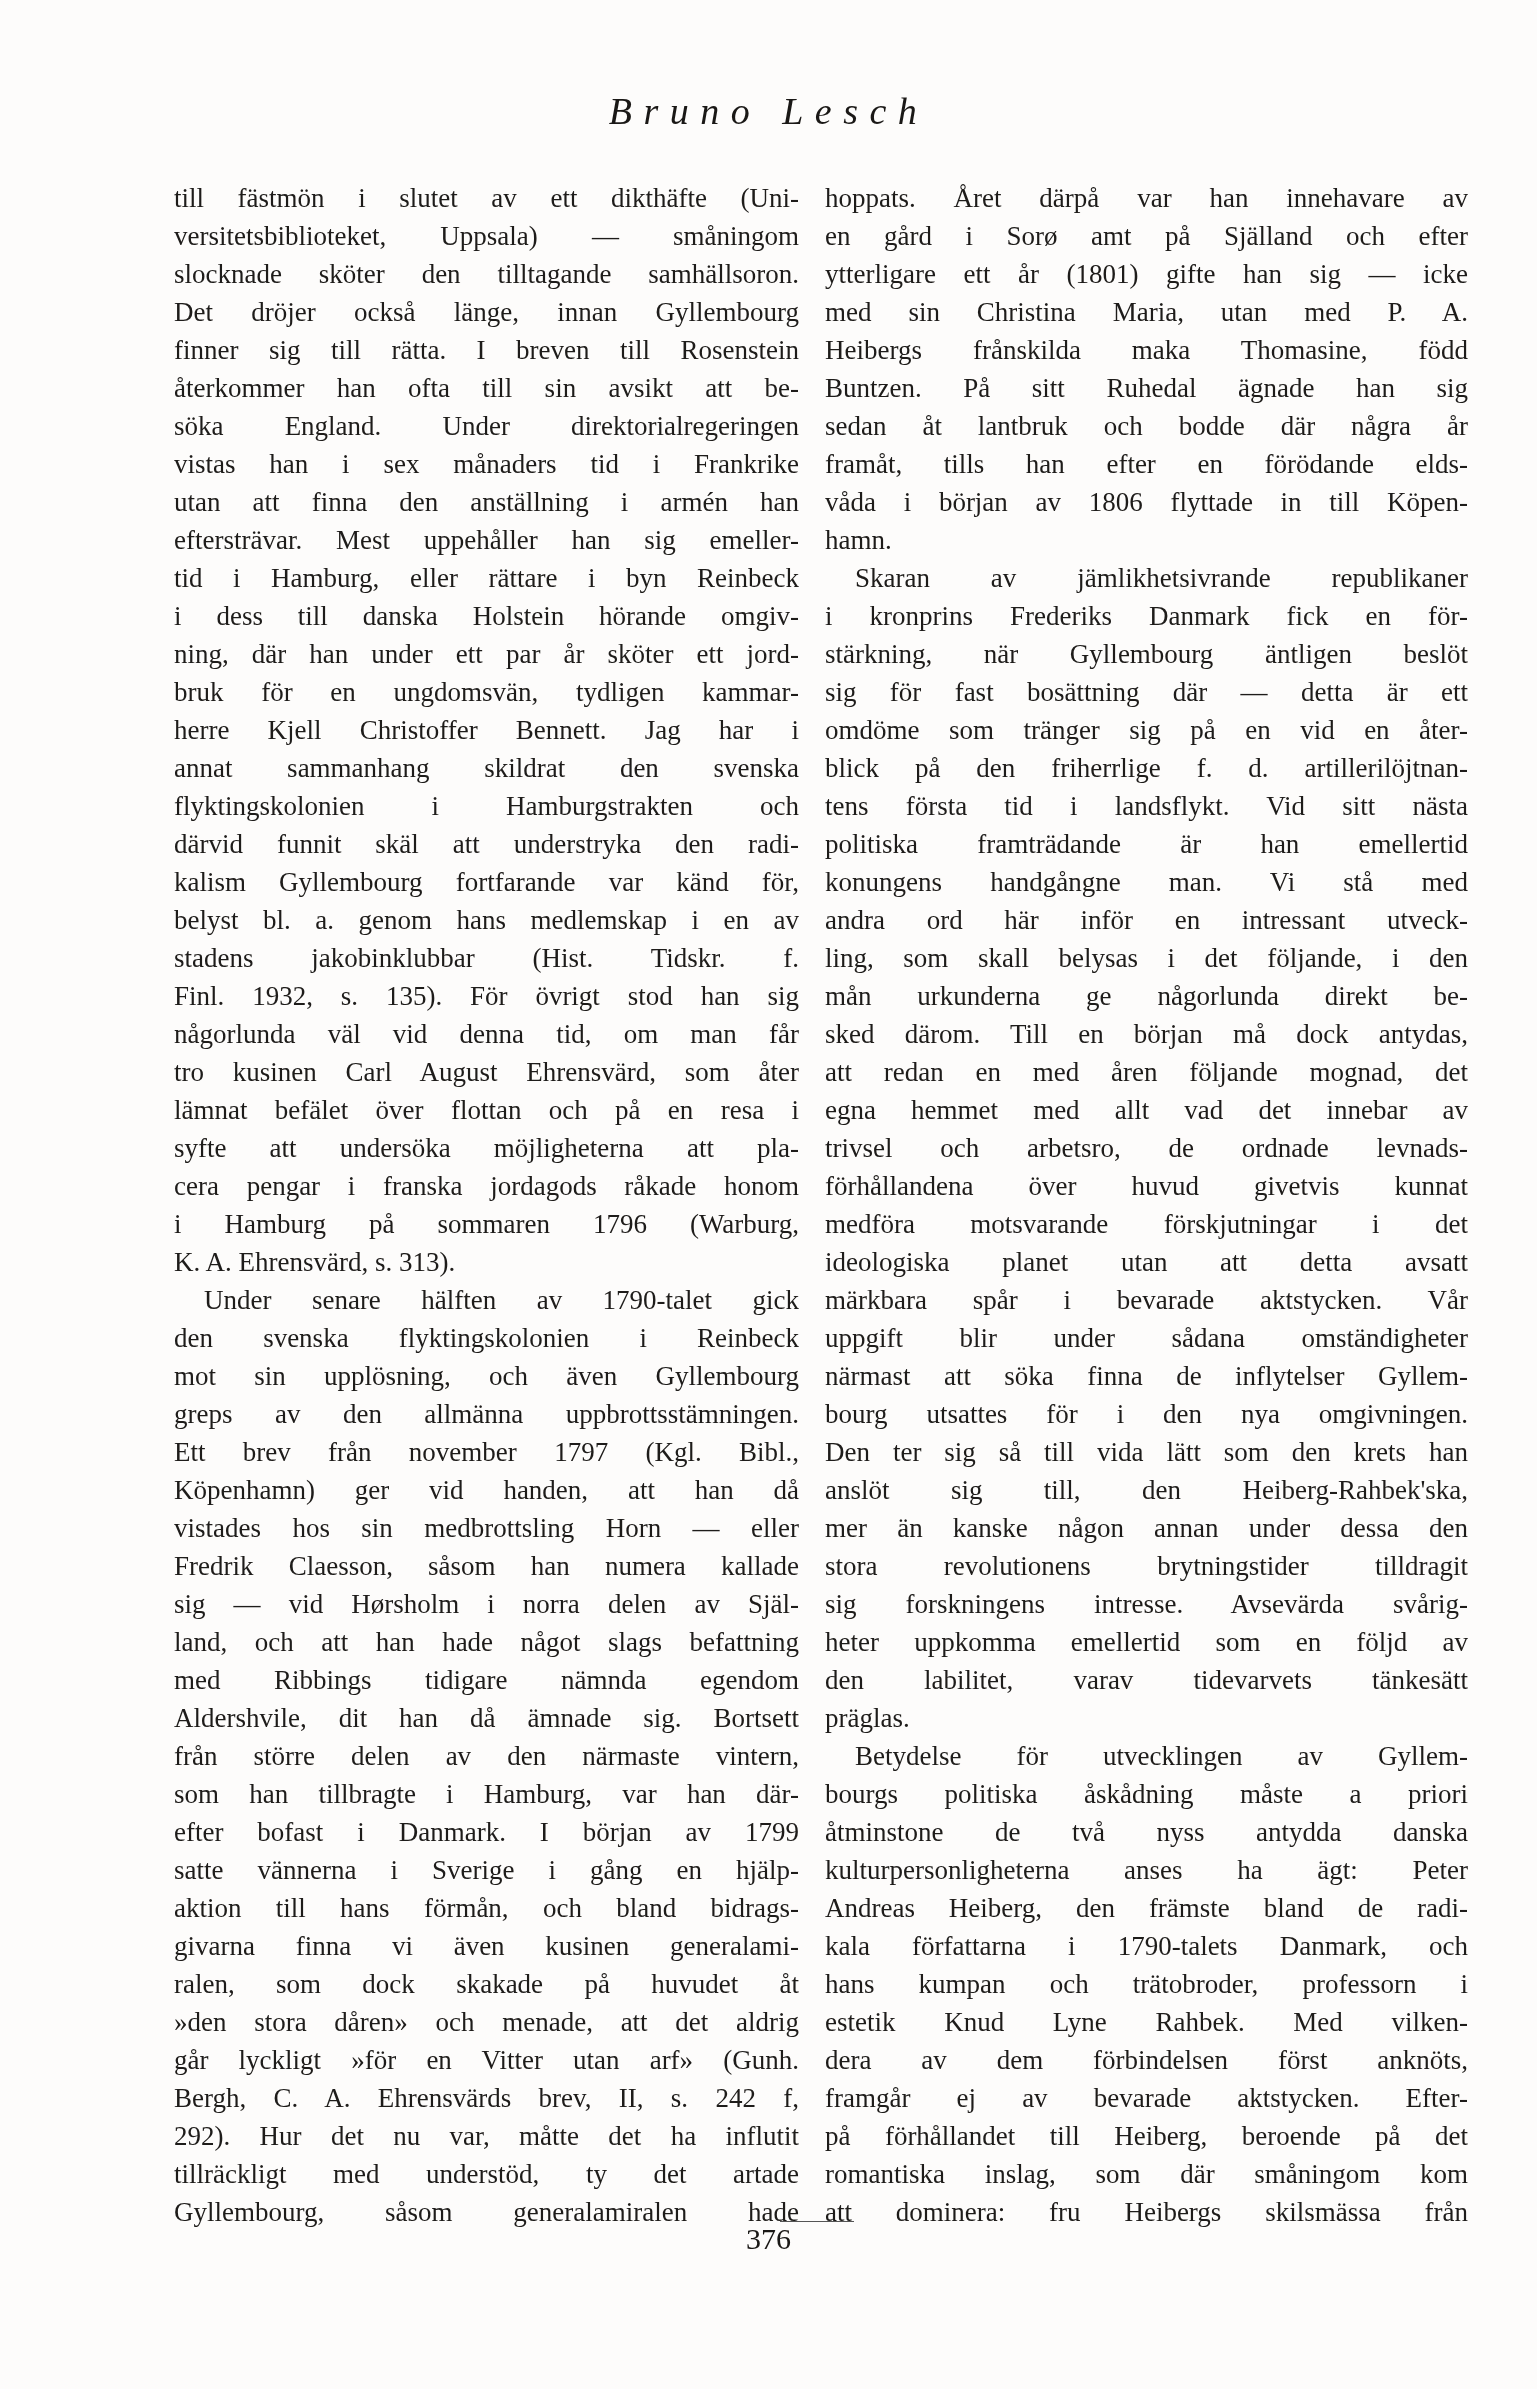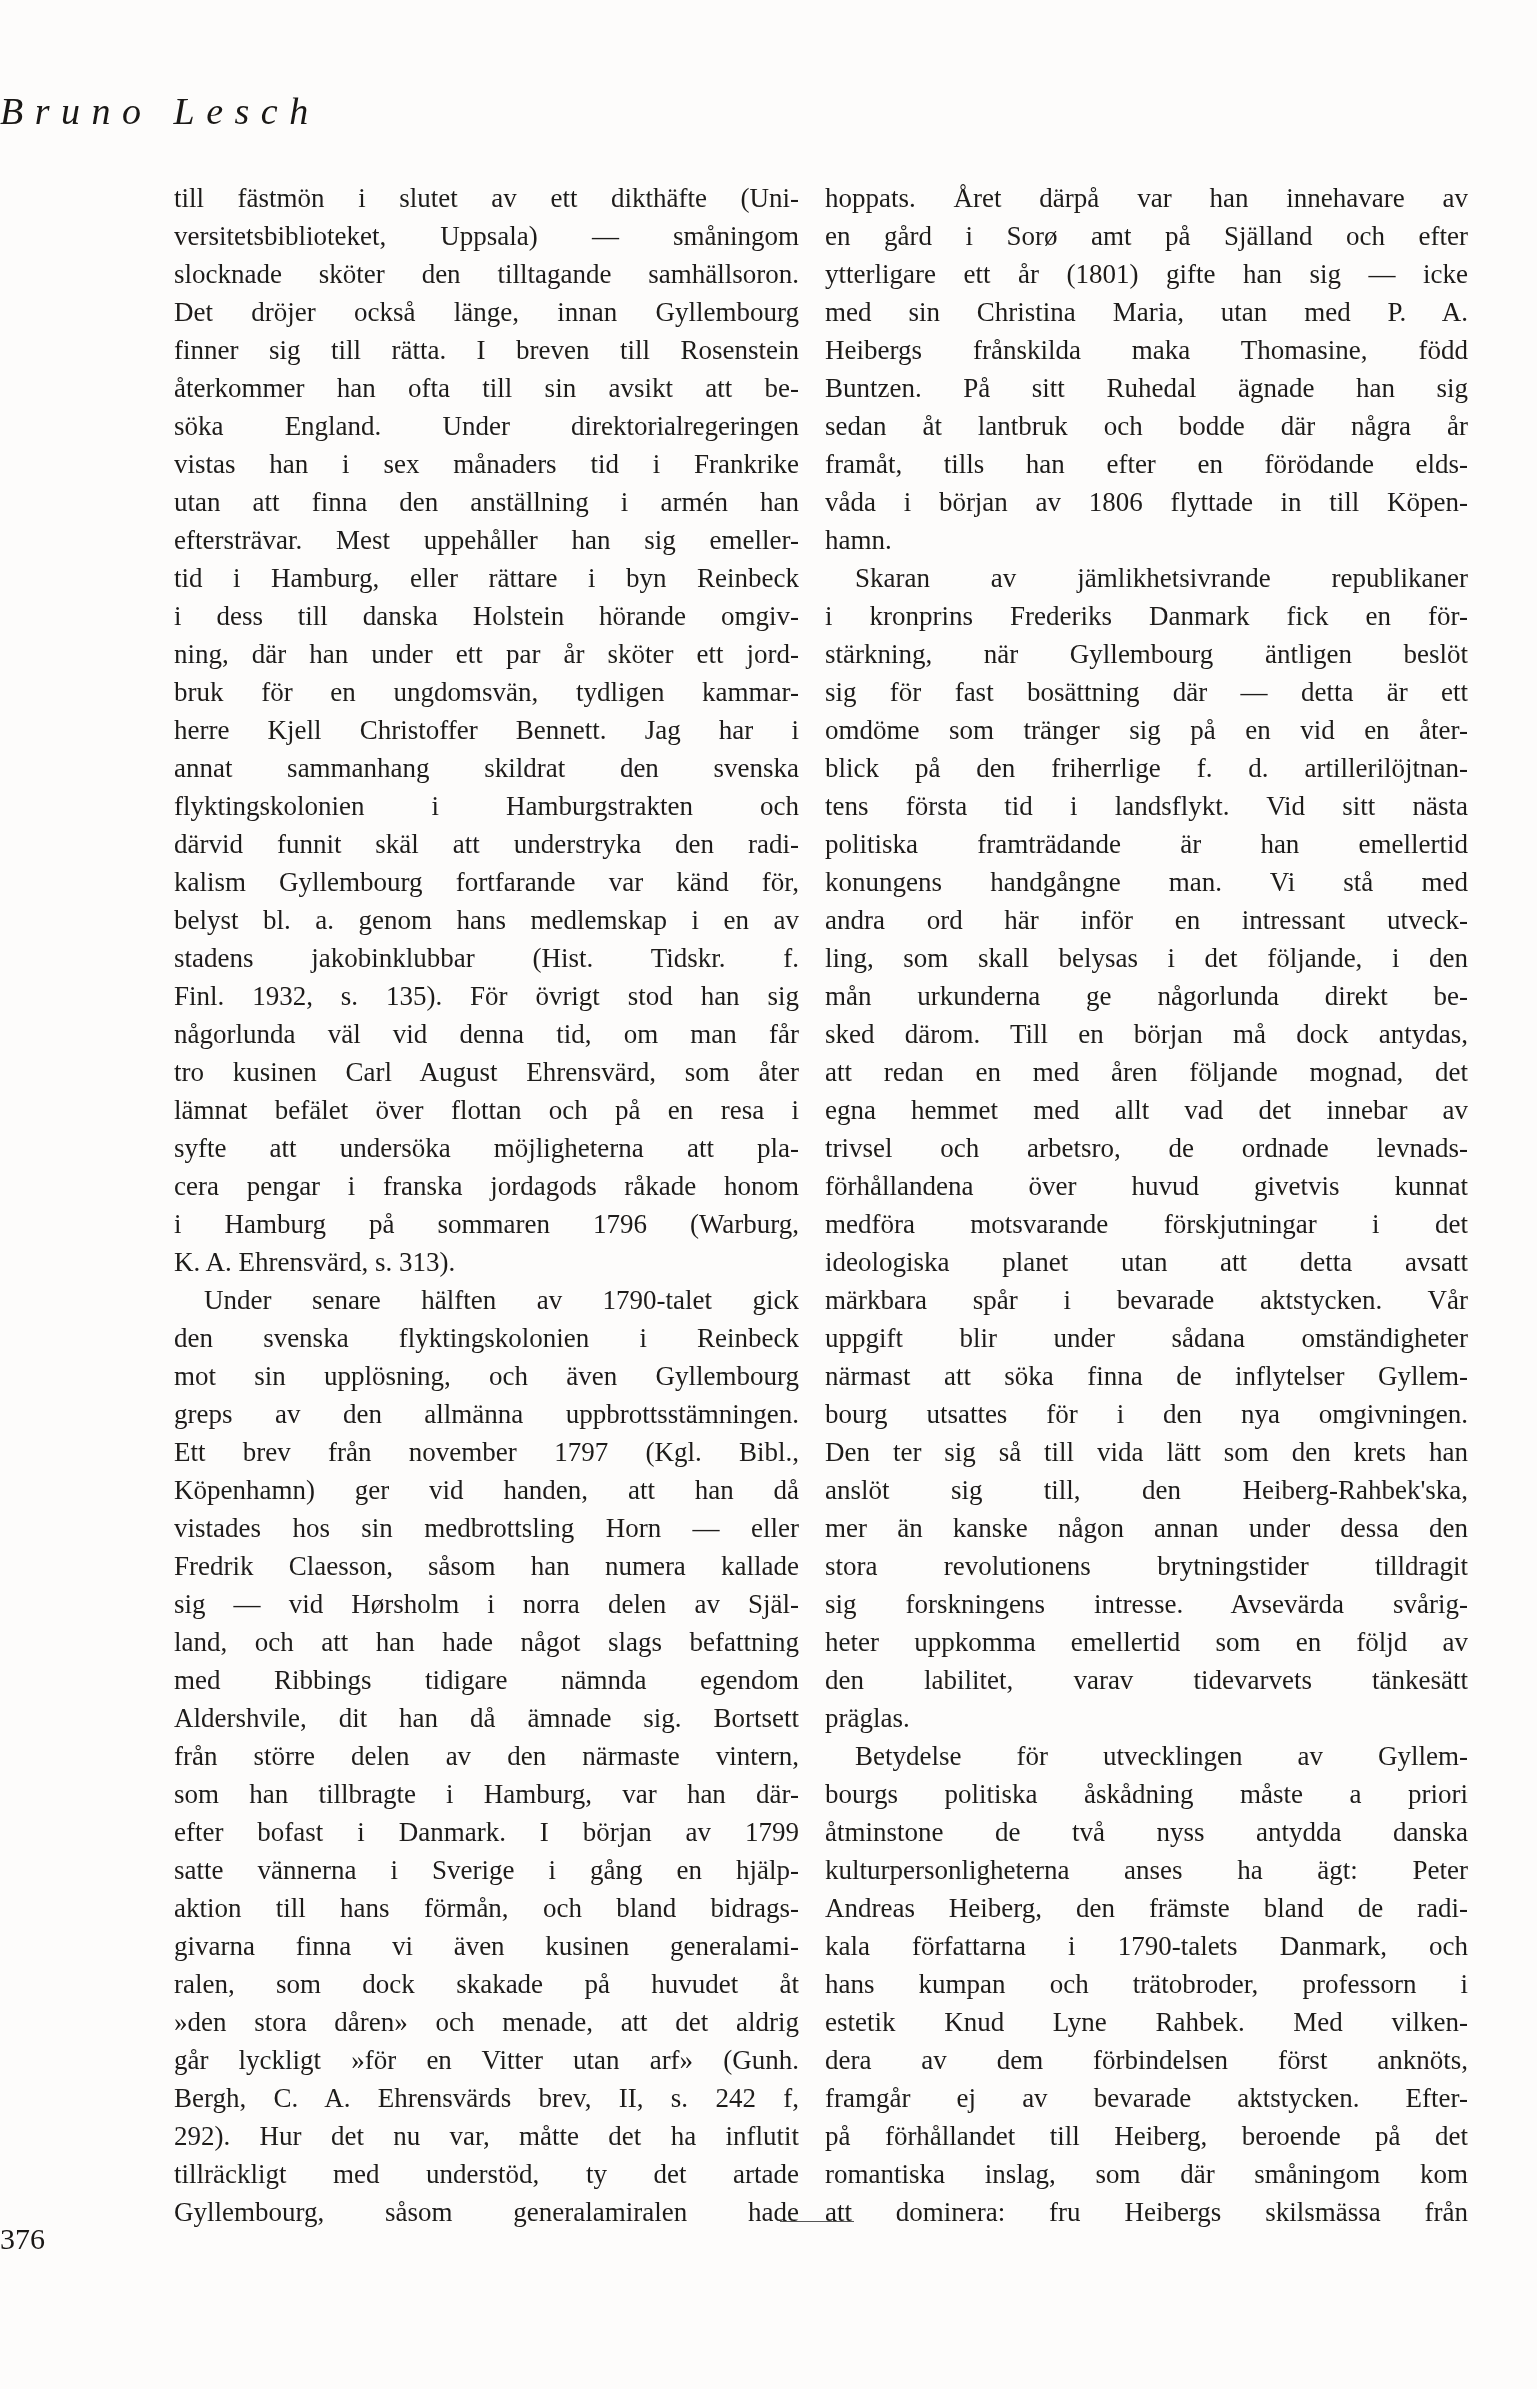--- a/index.html
+++ b/index.html
@@ -7,21 +7,21 @@
     width: 1537px; height: 2389px;
     background: #fdfcfb;
     position: relative;
     overflow: hidden;
     font-family: "DejaVu Serif", "Liberation Serif", serif;
     color: #1e1c1a;
   }
   .running-head {
     position: absolute;
     top: 89px; left: 0; width: 100%;
-    text-align: left;
+    text-align: center;
     font-family: "Liberation Serif", "DejaVu Serif", serif;
     font-style: italic;
     font-size: 38px;
     letter-spacing: 11.5px;
     color: #1a1816;
   }
   .column {
     position: absolute;
     top: 179px;
     width: 625px;
@@ -42,20 +42,21 @@
   .line.indent { padding-left: 30px; }
   .rule {
     position: absolute;
     top: 2221px; left: 780px;
     width: 74px; height: 0;
     border-top: 1.2px solid #555;
   }
   .folio {
     position: absolute;
     top: 2222px; left: 0; width: 100%;
+    text-align: center;
     font-family: "Liberation Serif", "DejaVu Serif", serif;
     font-size: 30px;
     color: #1a1816;
   }
 </style>
 </head>
 <body>
 
 <div class="running-head">Bruno Lesch</div>
 

